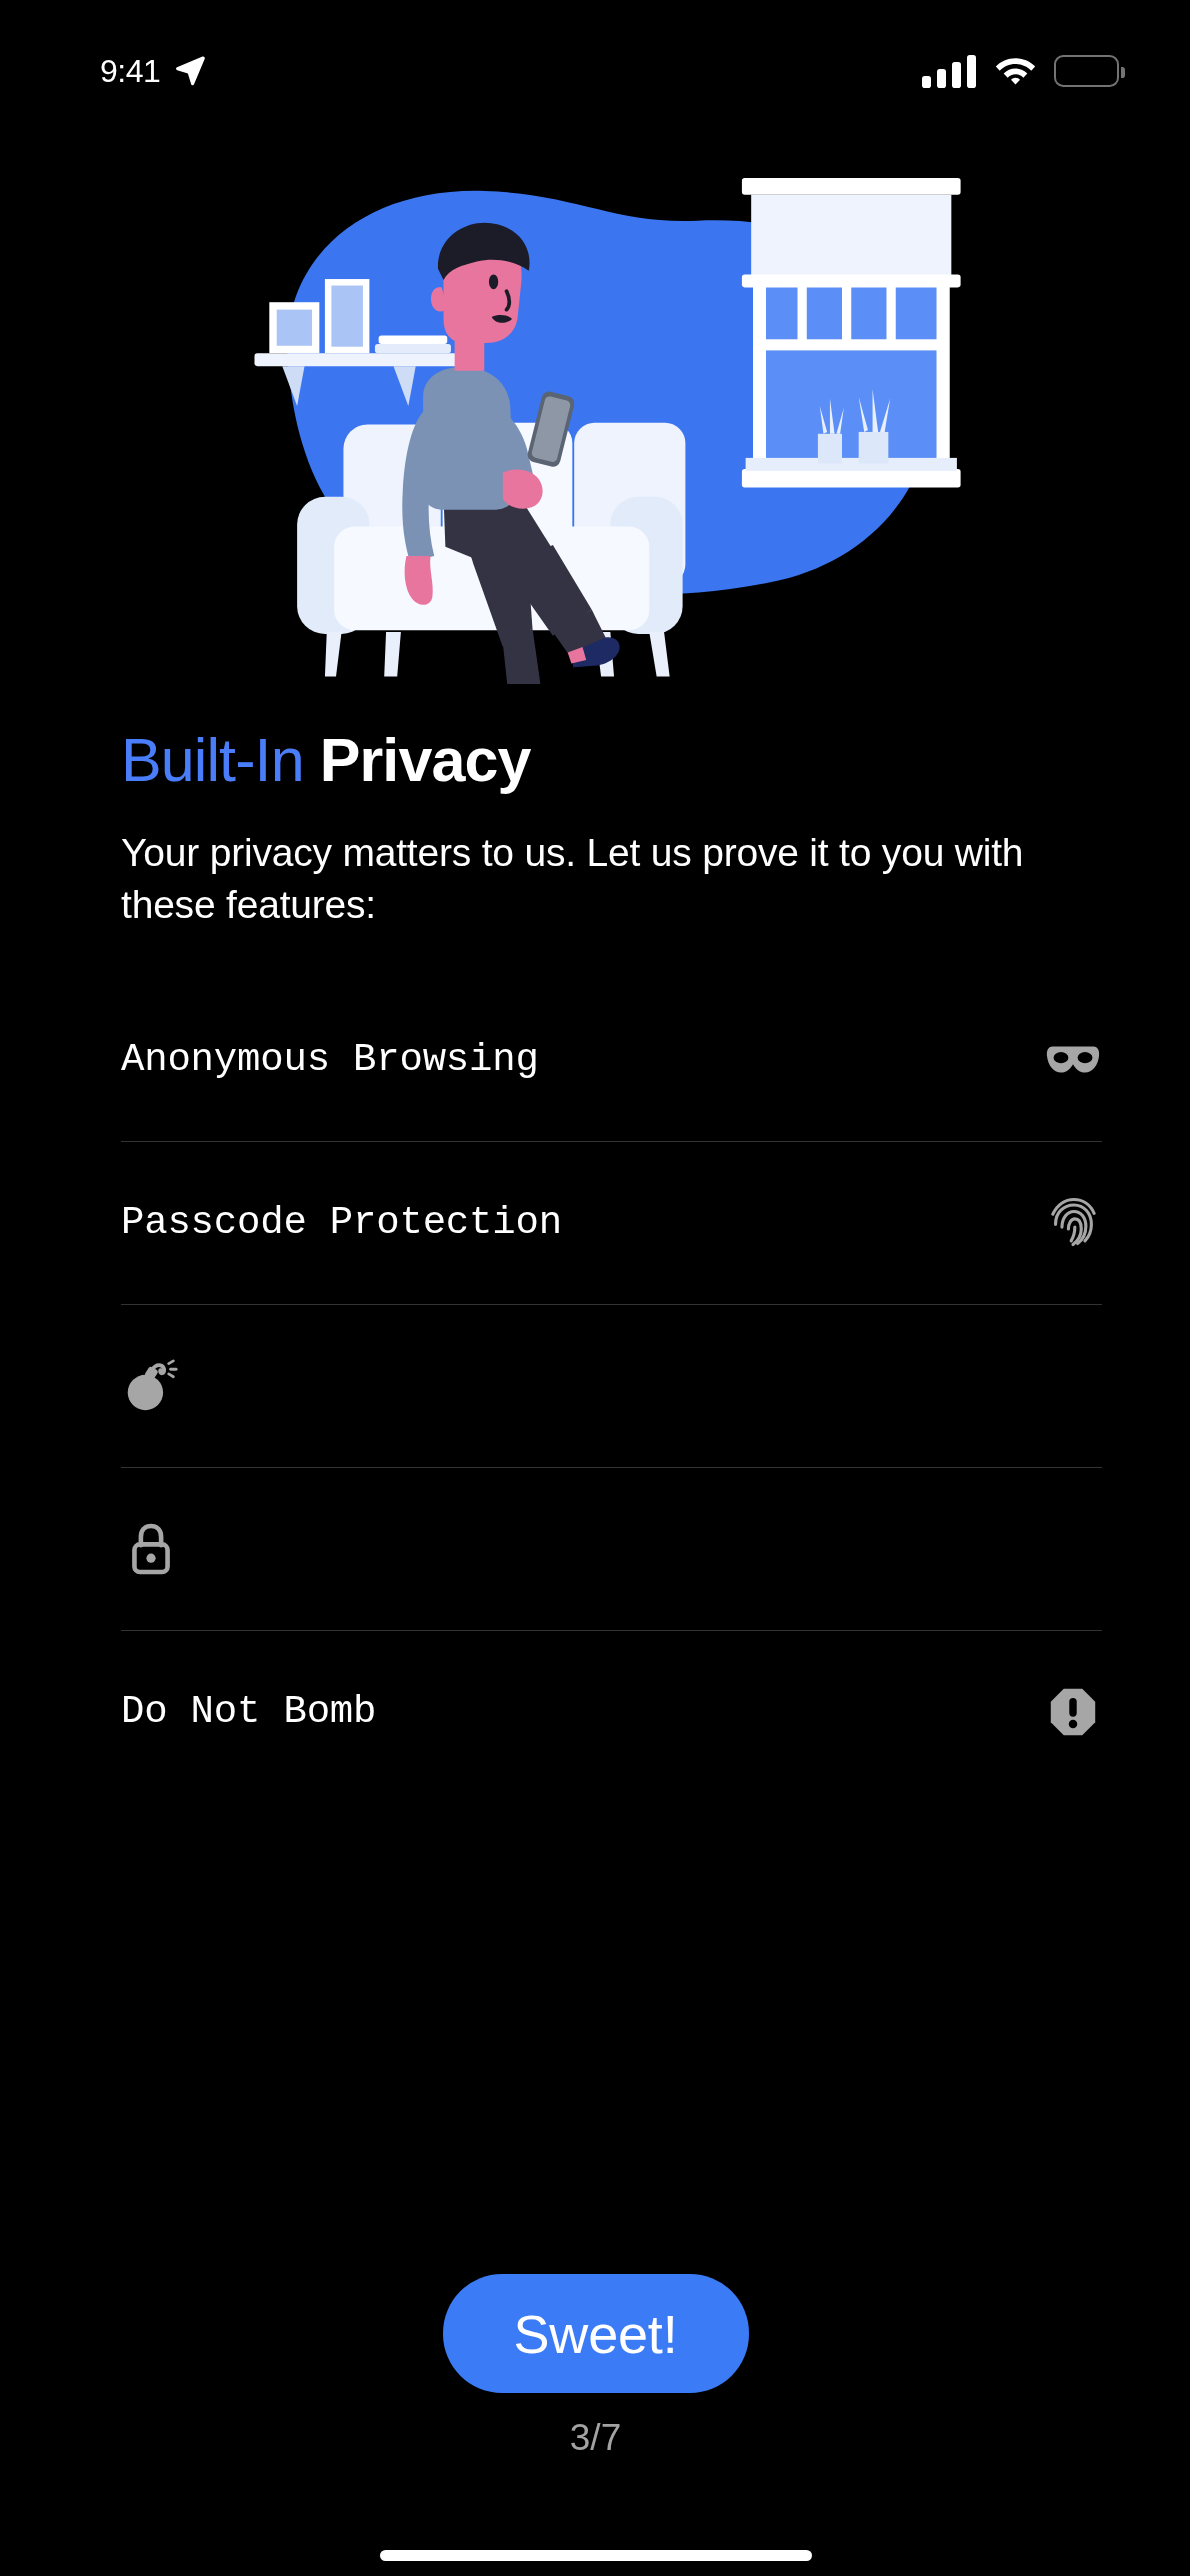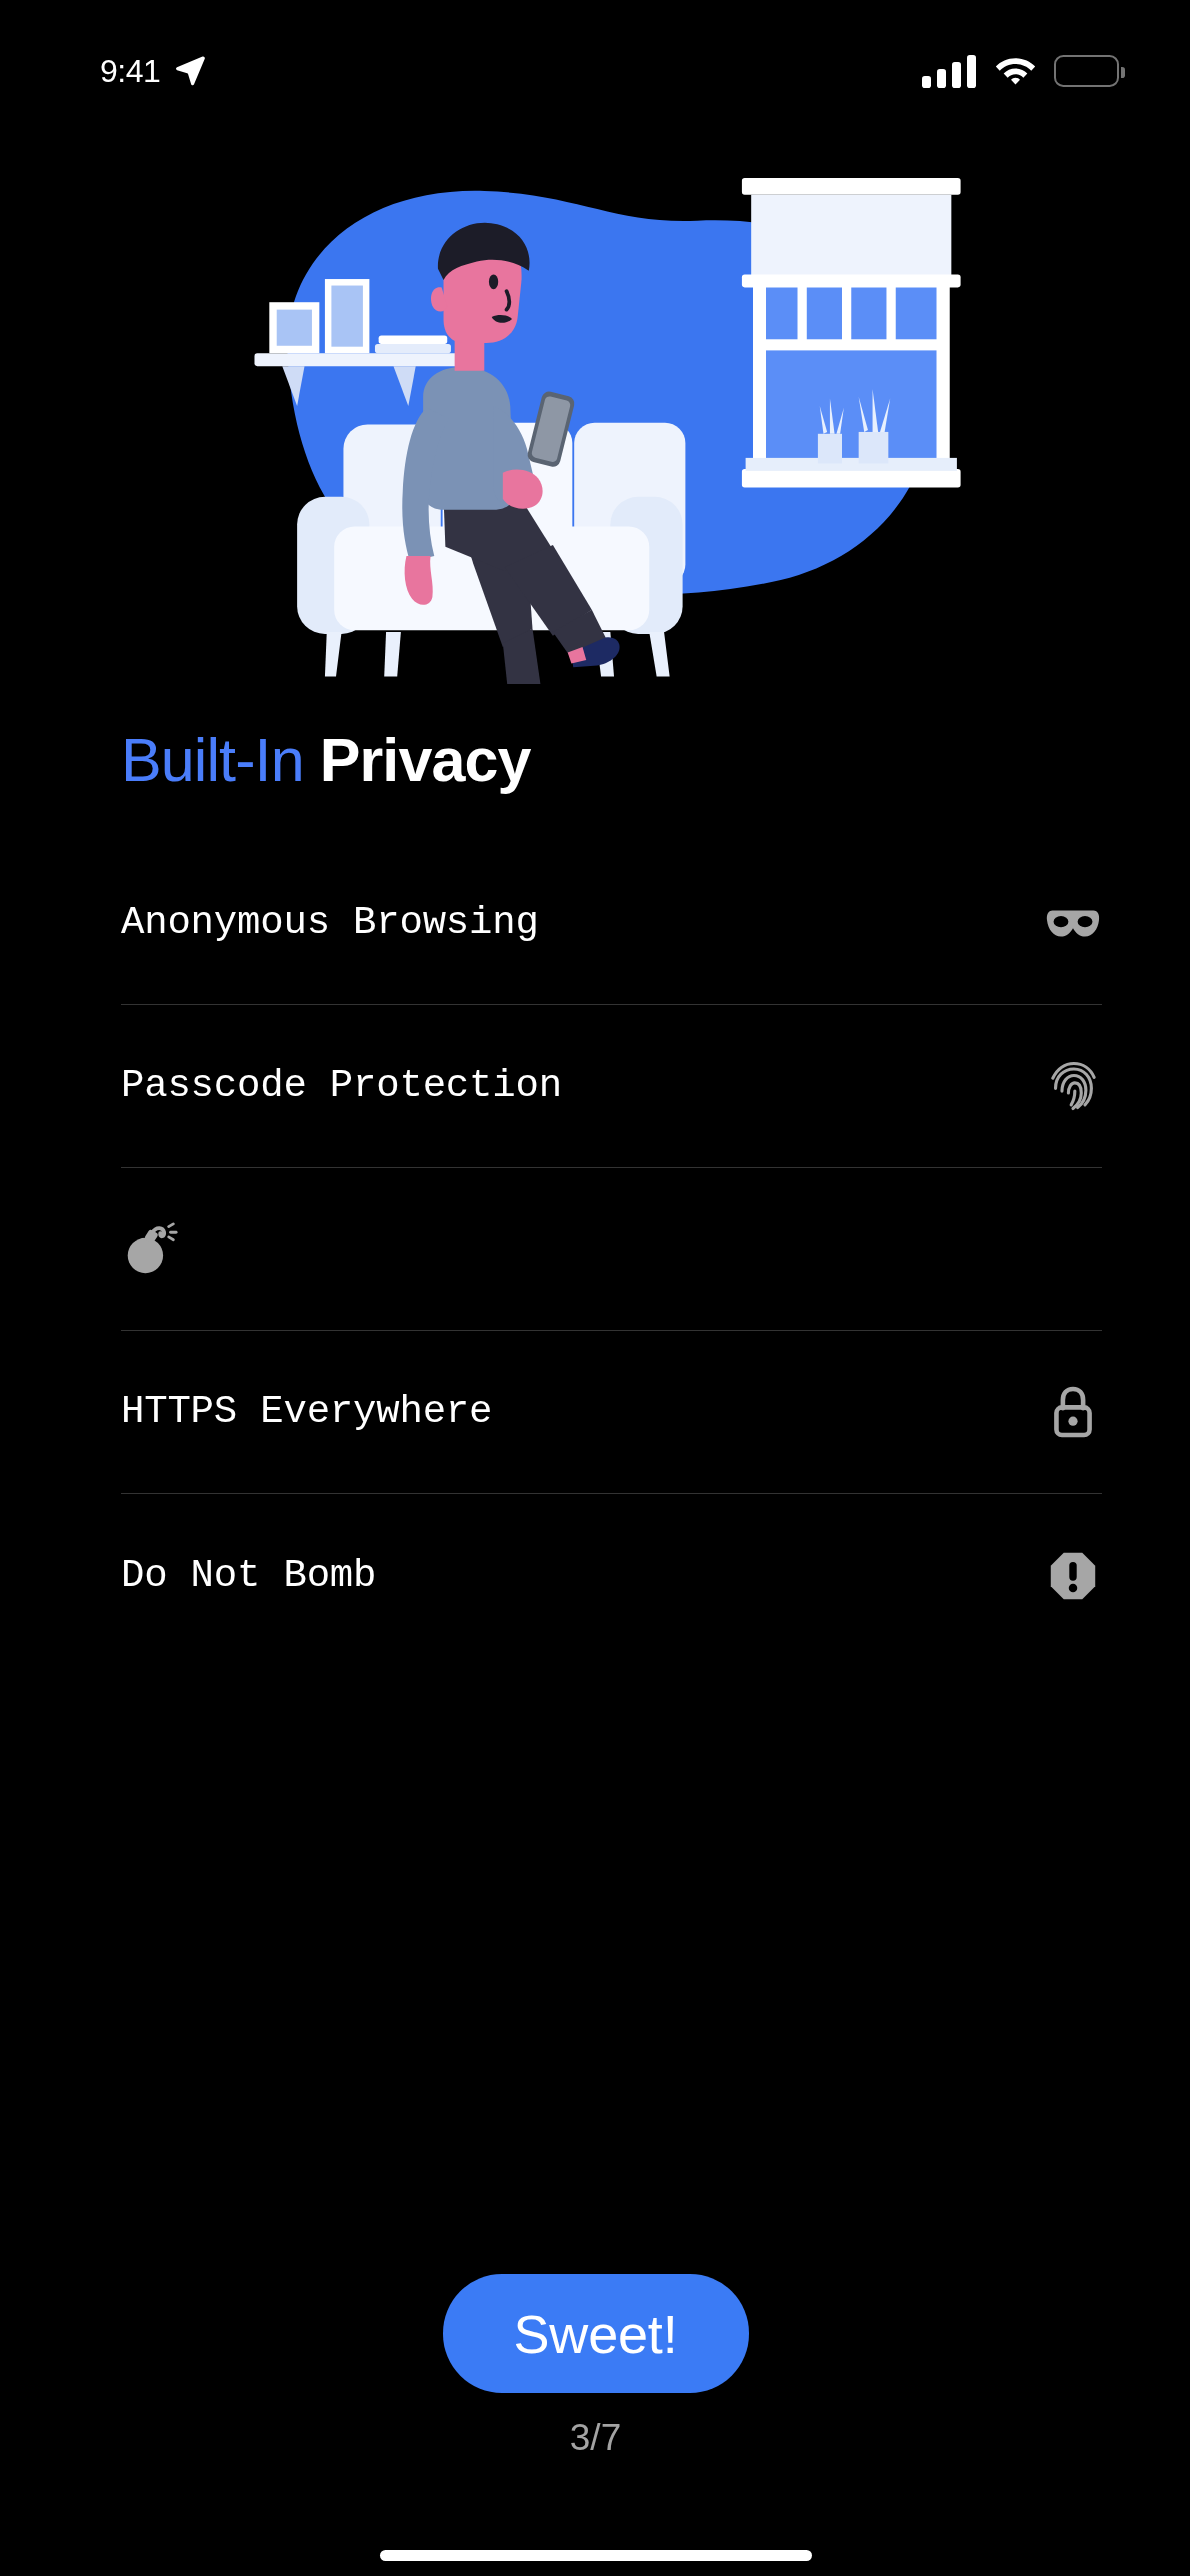--- a/index.html
+++ b/index.html
@@ -274,20 +274,21 @@
       </g>
     </svg>
   </div>
 
   <div class="content">
 
     <h1 class="title">
       <span class="t-light">Built-In</span><span>&nbsp;</span><span class="t-bold">Privacy</span>
     </h1>
 
+    <p class="subtitle">Your privacy matters to us. Let us prove it to you with these features:</p>
 
     <div class="feature-list">
 
       <div class="feature-row">
         <span class="feature-label">Anonymous Browsing</span>
         <span class="feature-icon">
           <svg width="56" height="37" viewBox="0 0 60 40">
             <path d="M8 6 C3 6 1 11 2 17 C3 26 9 34 17 34 C23 34 27 30 30 25 C33 30 37 34 43 34 C51 34 57 26 58 17 C59 11 57 6 52 6 Z" fill="#a6a6a6"></path>
             <ellipse cx="17" cy="18" rx="8" ry="6" fill="#000"></ellipse>
             <ellipse cx="43" cy="18" rx="8" ry="6" fill="#000"></ellipse>
@@ -315,21 +316,20 @@
             <rect x="25" y="9" width="11" height="12" rx="3" transform="rotate(33 30 15)" fill="#a6a6a6"></rect>
             <path d="M31 12 C36 4 43 6 44 11 C45 16 39 17 40 12" stroke="#a6a6a6" stroke-width="4.2" fill="none" stroke-linecap="round"></path>
             <path d="M49 5 L54 2" stroke="#a6a6a6" stroke-width="3" stroke-linecap="round"></path>
             <path d="M51 11 L57 11" stroke="#a6a6a6" stroke-width="3" stroke-linecap="round"></path>
             <path d="M49 16 L54 19" stroke="#a6a6a6" stroke-width="3" stroke-linecap="round"></path>
           </svg>
         </span>
       </div>
 
       <div class="feature-row">
-        <span class="feature-label">HTTPS Everywhere</span>
         <span class="feature-icon">
           <svg width="46" height="56" viewBox="0 0 50 60">
             <path d="M14 26 V17 C14 10 18 5 25 5 C32 5 36 10 36 17 V26" stroke="#a6a6a6" stroke-width="5" fill="none" stroke-linecap="round"></path>
             <rect x="7" y="25" width="36" height="30" rx="6" stroke="#a6a6a6" stroke-width="5" fill="none"></rect>
             <circle cx="25" cy="40" r="5" fill="#a6a6a6"></circle>
           </svg>
         </span>
       </div>
 
       <div class="feature-row">

